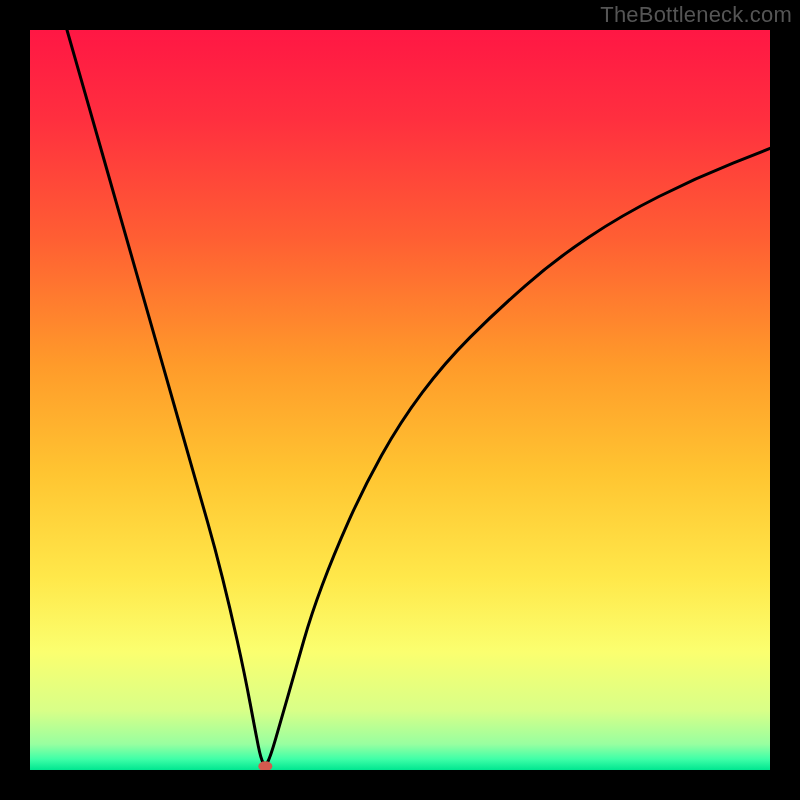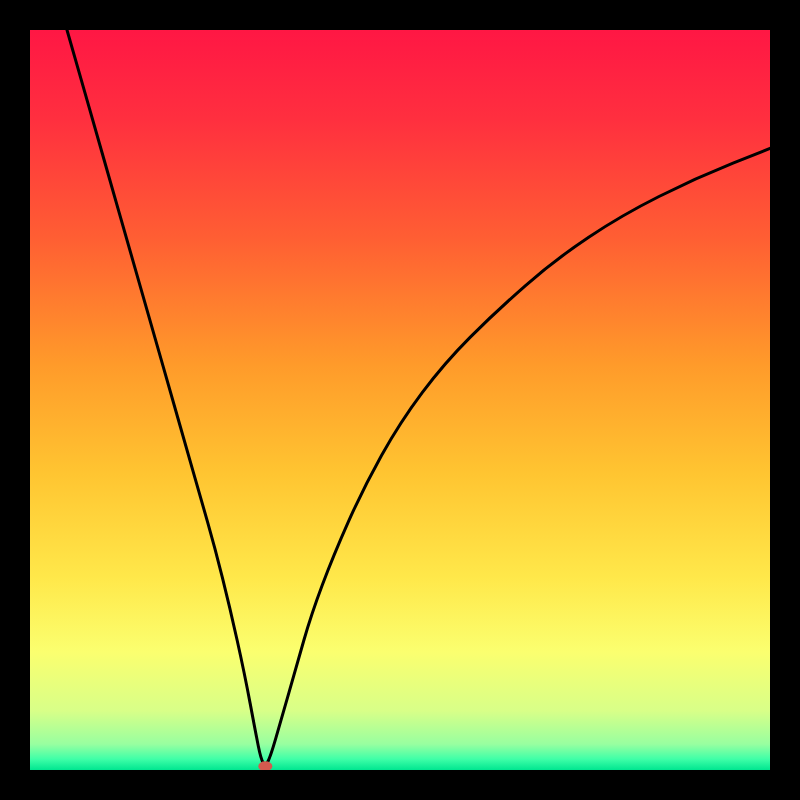--- a/index.html
+++ b/index.html
@@ -35,20 +35,21 @@
     height: 740px;
   }
   svg {
     display: block;
   }
 </style>
 </head>
 <body>
 
 <div class="frame">
+  <div class="watermark">TheBottleneck.com</div>
 
   <div class="plot-area">
     <svg id="chart-svg" width="740" height="740" viewBox="0 0 740 740">
       <defs>
         <linearGradient id="bg-grad" x1="0" y1="0" x2="0" y2="1">
             <stop offset="0%" stop-color="#ff1744"></stop>
             <stop offset="12%" stop-color="#ff2f3f"></stop>
             <stop offset="28.000000000000004%" stop-color="#ff5e33"></stop>
             <stop offset="45%" stop-color="#ff9a2a"></stop>
             <stop offset="60%" stop-color="#ffc531"></stop>

